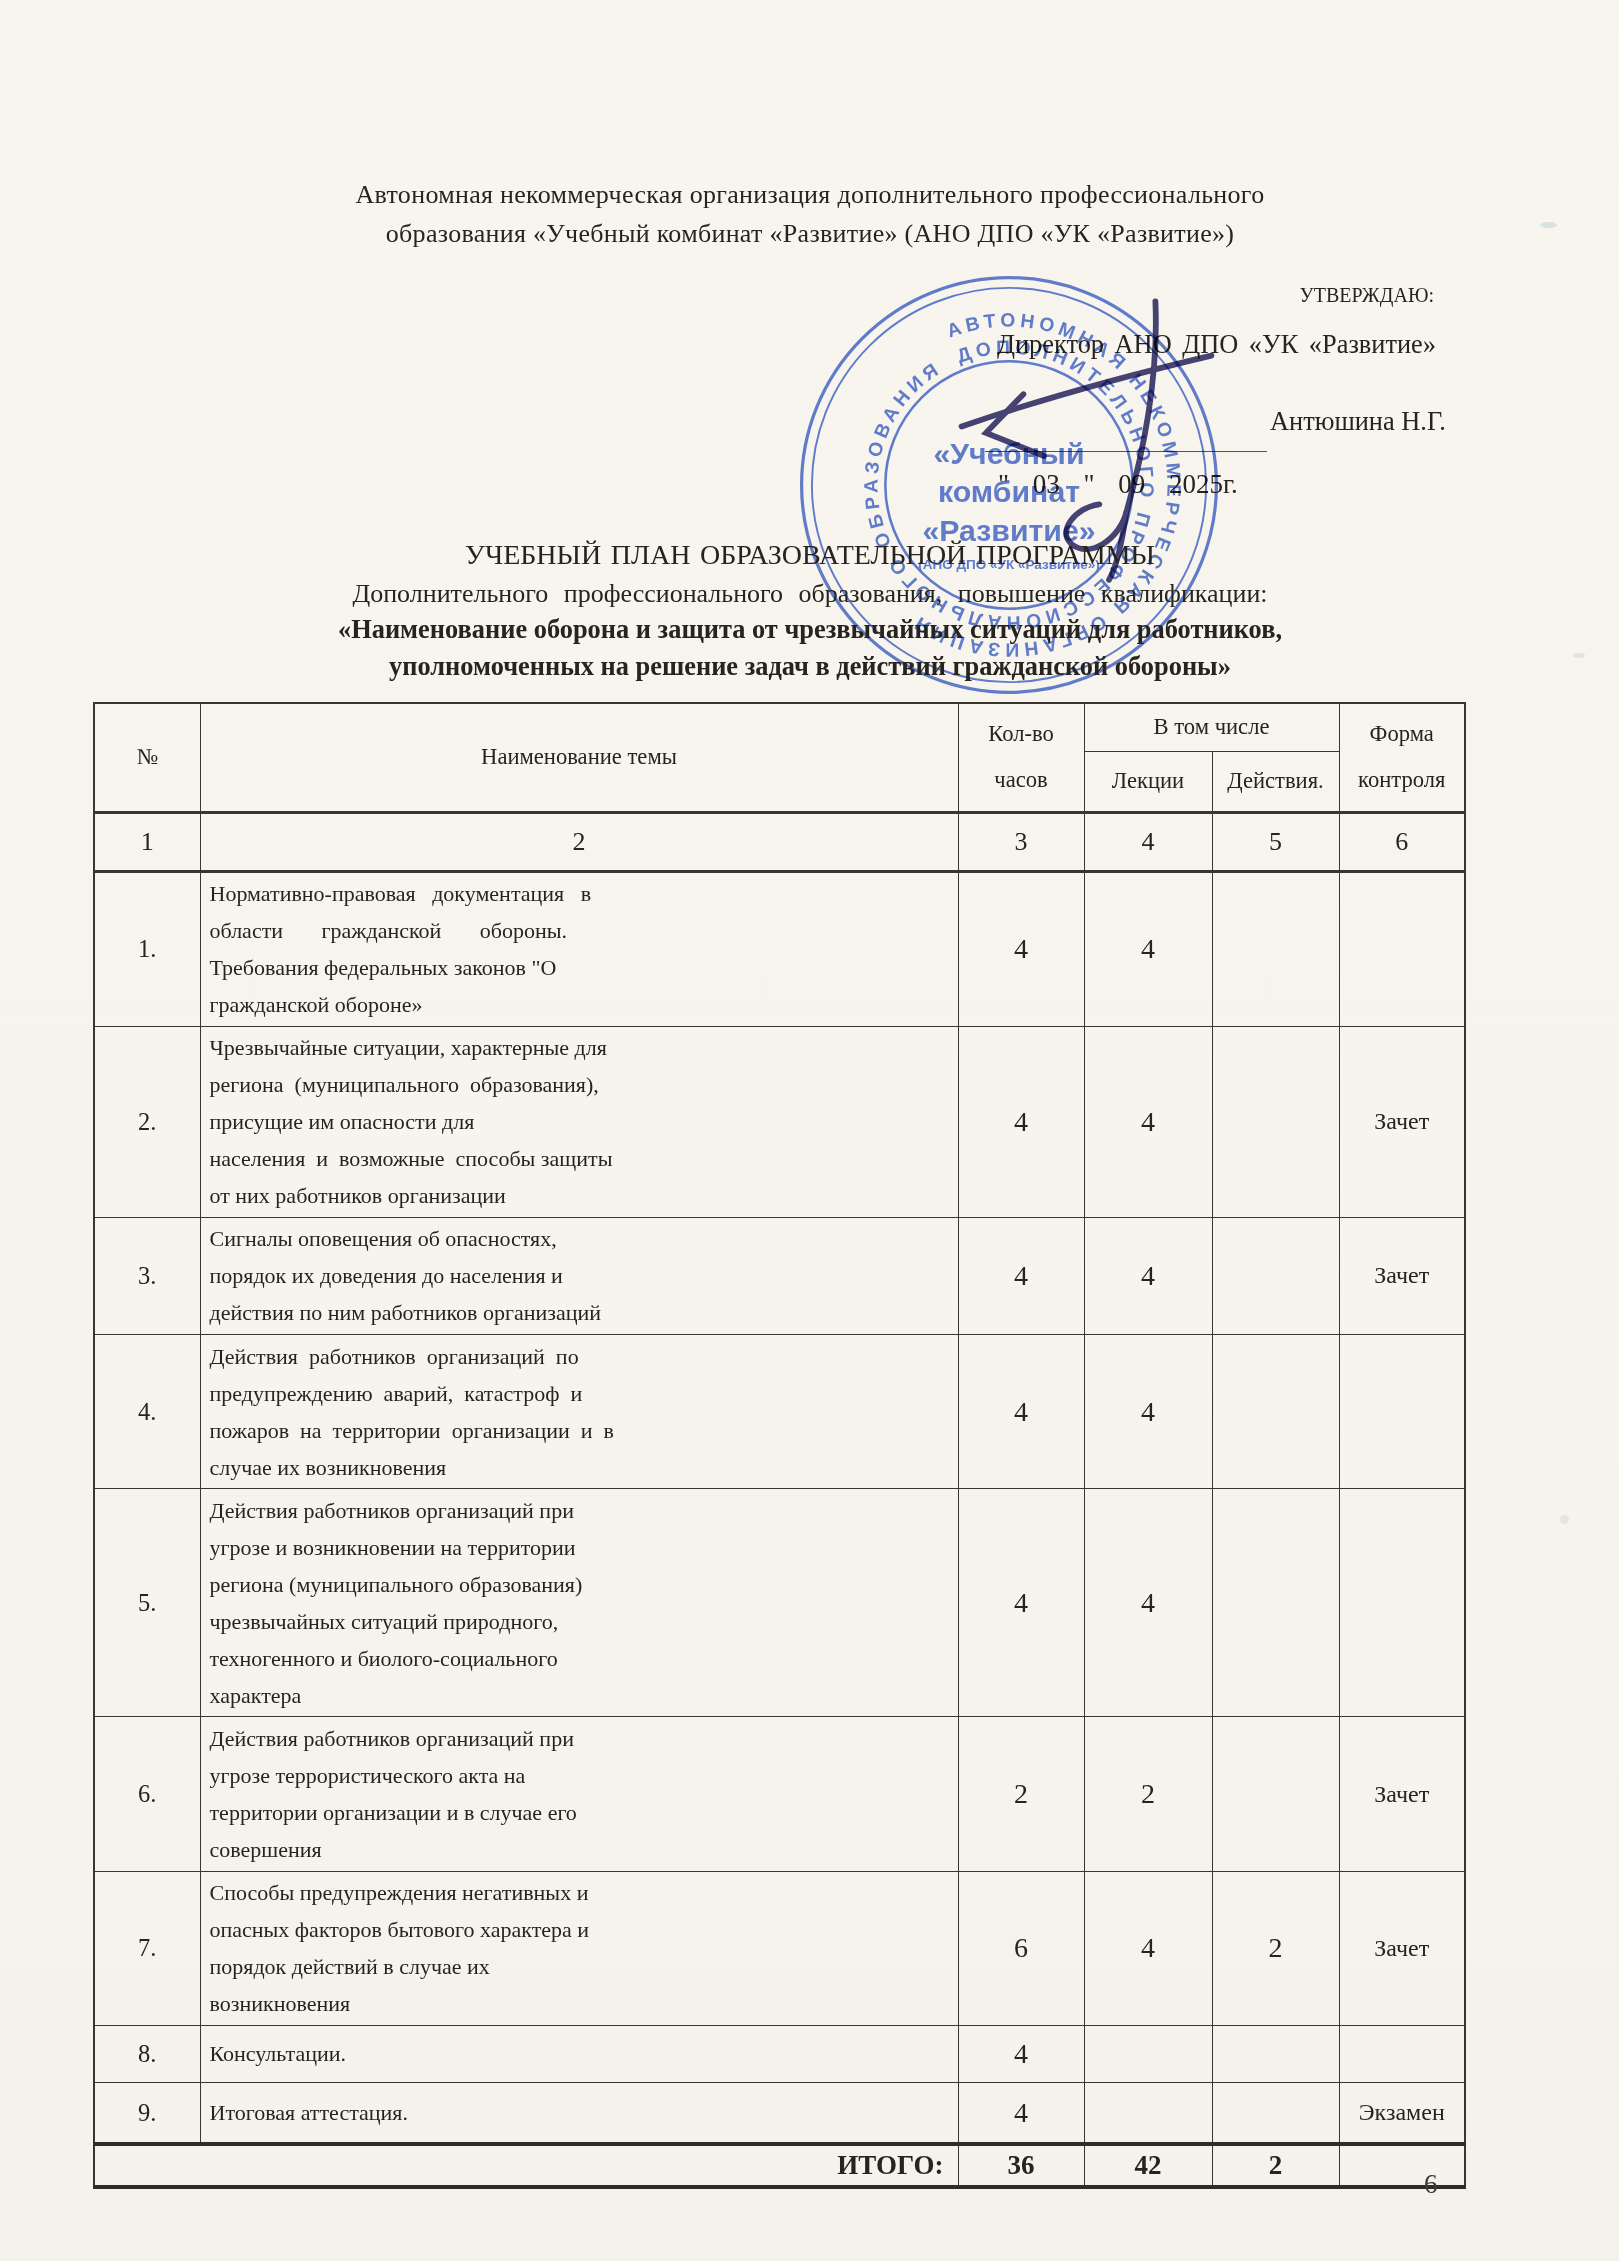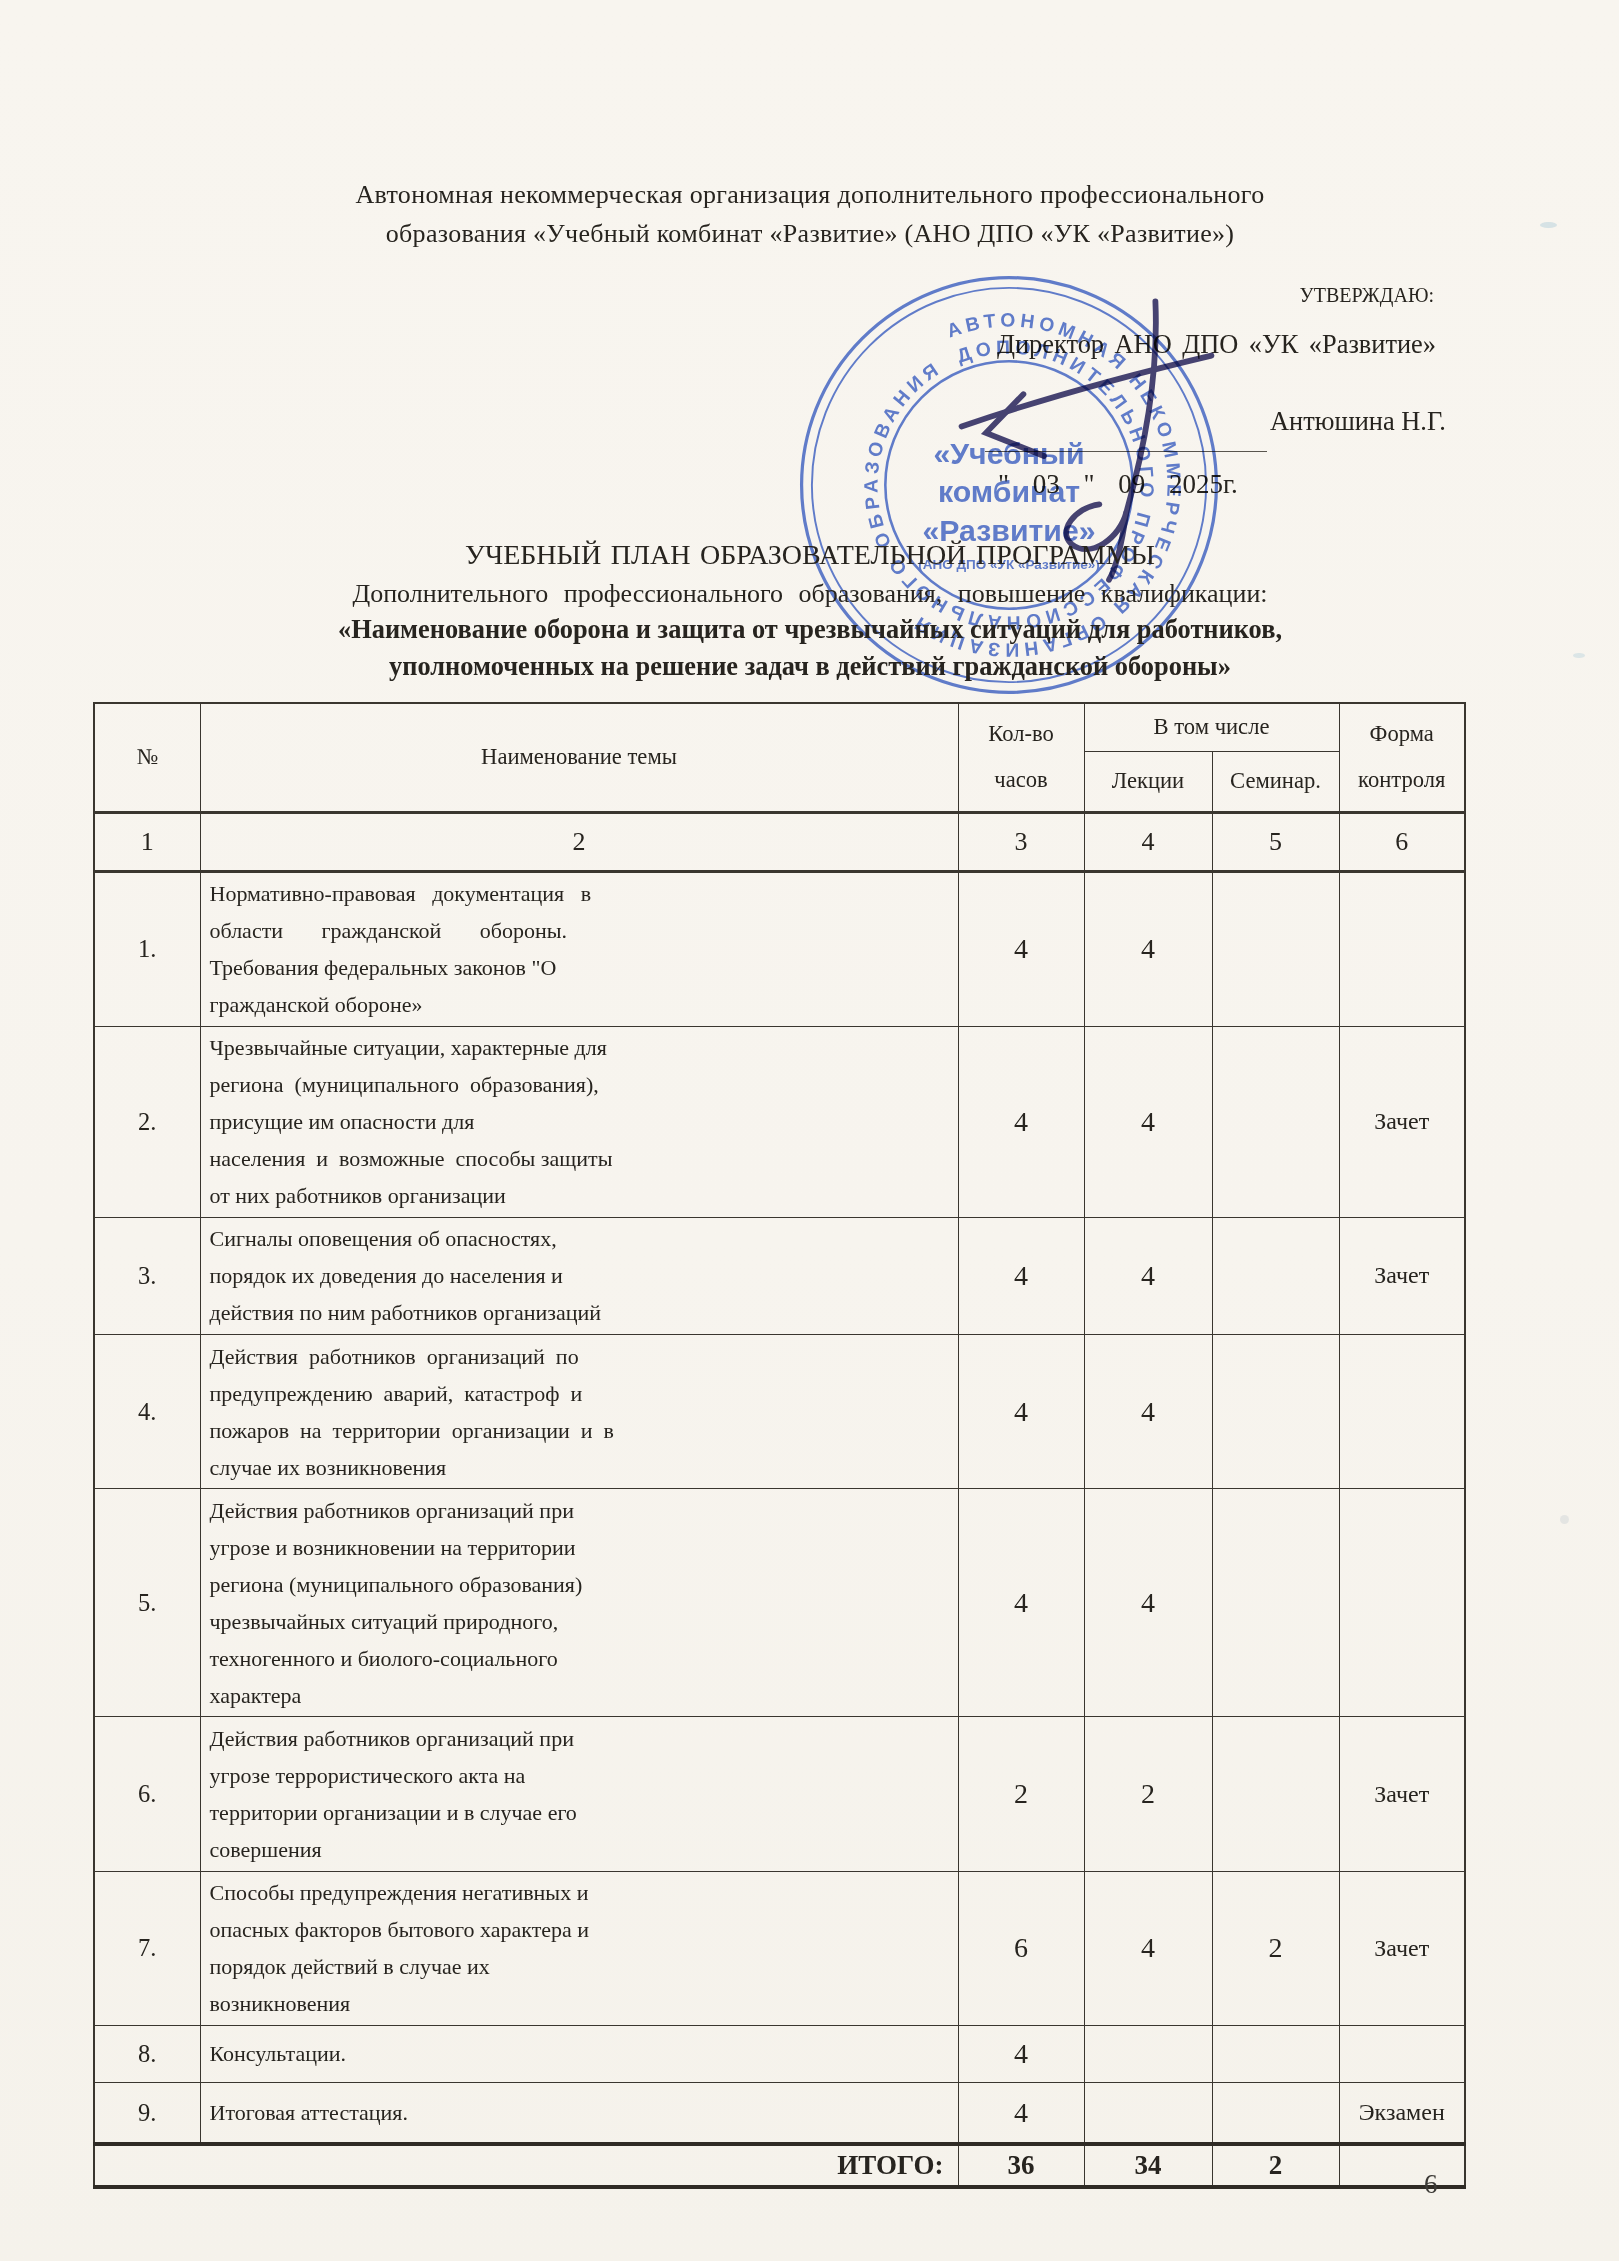--- a/index.html
+++ b/index.html
@@ -130,21 +130,21 @@
         <th class="h-cell" rowspan="2">№</th>
         <th class="h-cell" rowspan="2">Наименование  темы</th>
         <th class="h-cell h-two" rowspan="2">Кол-во
 часов</th>
         <th class="h-cell" colspan="2">В  том  числе</th>
         <th class="h-cell h-two" rowspan="2">Форма
 контроля</th>
       </tr>
       <tr style="height:61px">
         <th class="h-cell">Лекции</th>
-        <th class="h-cell">Семинар.</th>
+        <th class="h-cell">Действия.</th>
       </tr>
       <tr class="cols-row">
         <td>1</td>
         <td>2</td>
         <td>3</td>
         <td>4</td>
         <td>5</td>
         <td>6</td>
       </tr>
 
@@ -240,21 +240,21 @@
         <td class="c-topic">Итоговая аттестация.</td>
         <td class="c-val">4</td>
         <td class="c-val"></td>
         <td class="c-val"></td>
         <td class="c-ctl">Экзамен</td>
       </tr>
 
       <tr class="total-row">
         <td class="t-label" colspan="2">ИТОГО:</td>
         <td class="t-val">36</td>
-        <td class="t-val">34</td>
+        <td class="t-val">42</td>
         <td class="t-val">2</td>
         <td class="t-val"></td>
       </tr>
     </tbody>
   </table>
 
   <div class="page-num">6</div>
 
   <div class="scan-speck" style="left:1540px; top:222px; width:17px; height:6.4px; background:rgba(110,170,200,0.25);"></div>
   <div class="scan-speck" style="left:1573px; top:653px; width:11.6px; height:5.2px; background:rgba(110,170,200,0.2);"></div>

